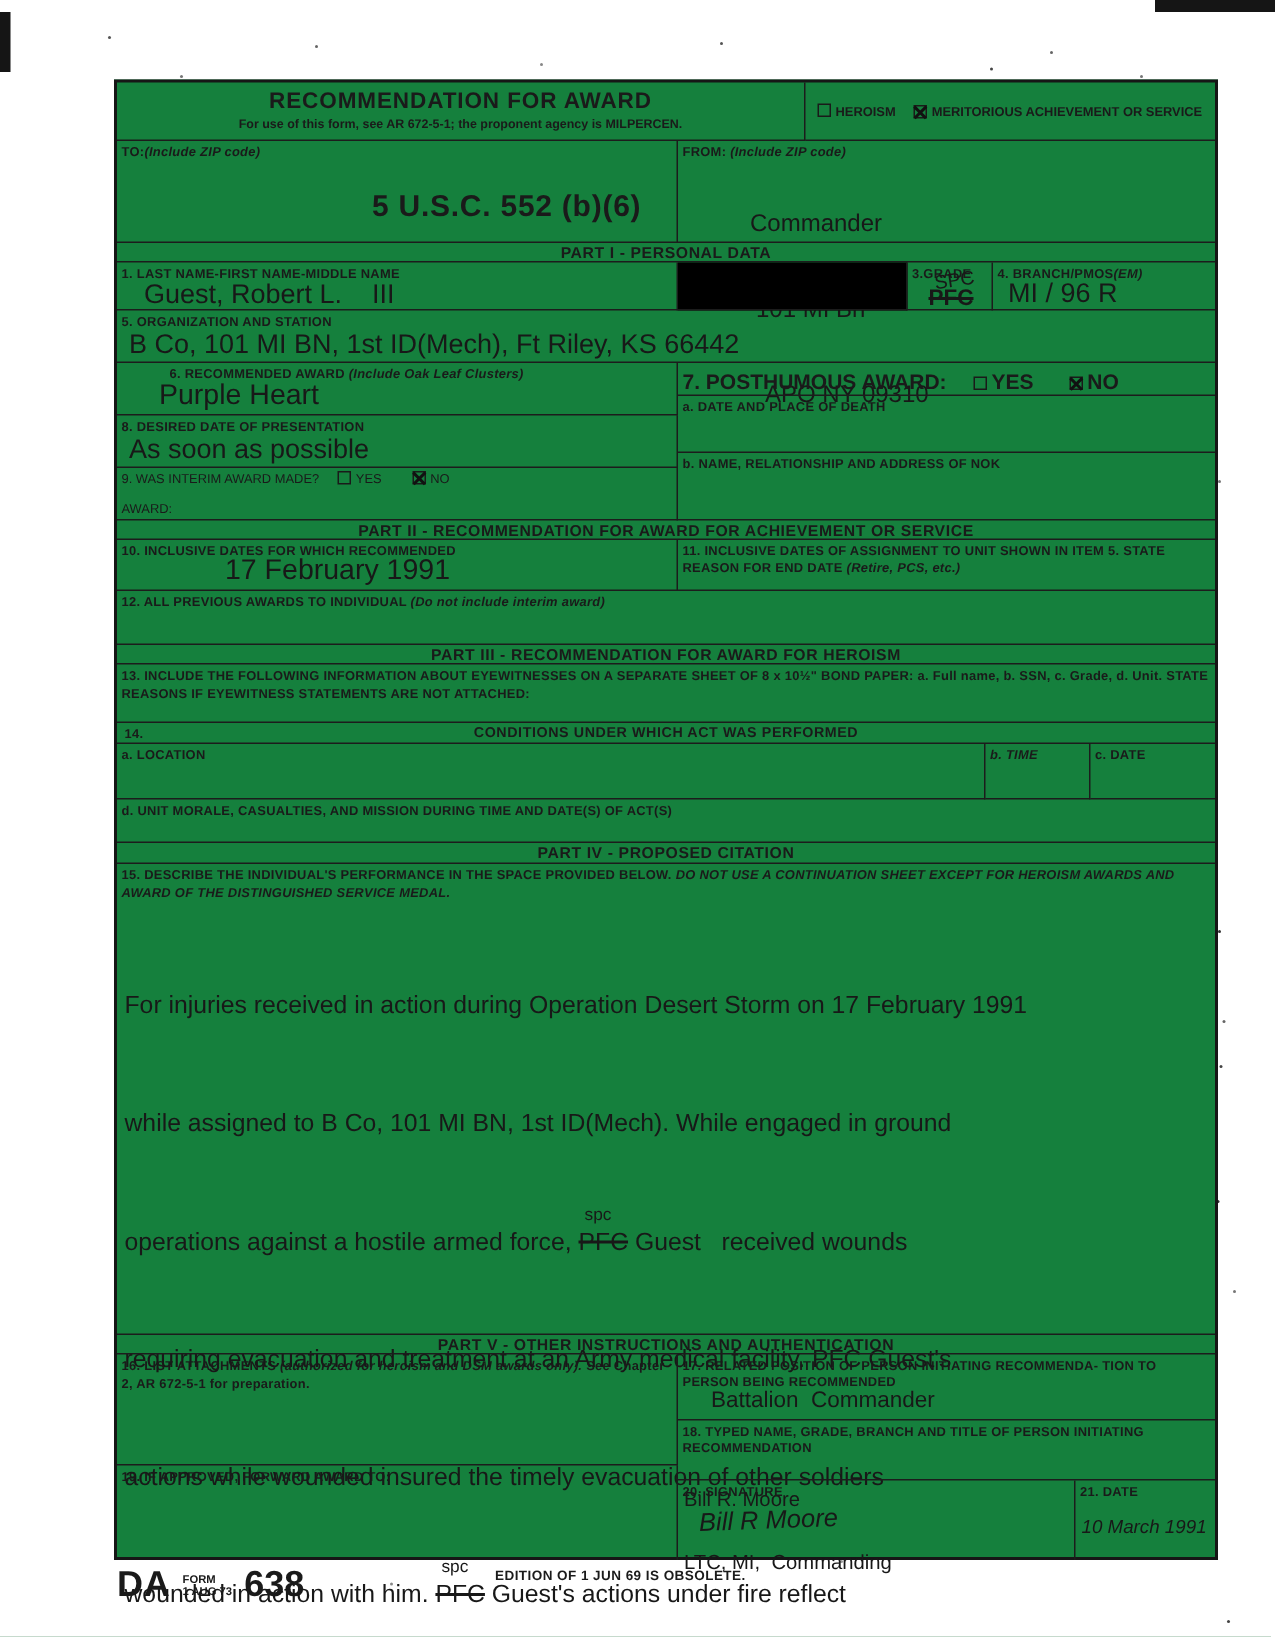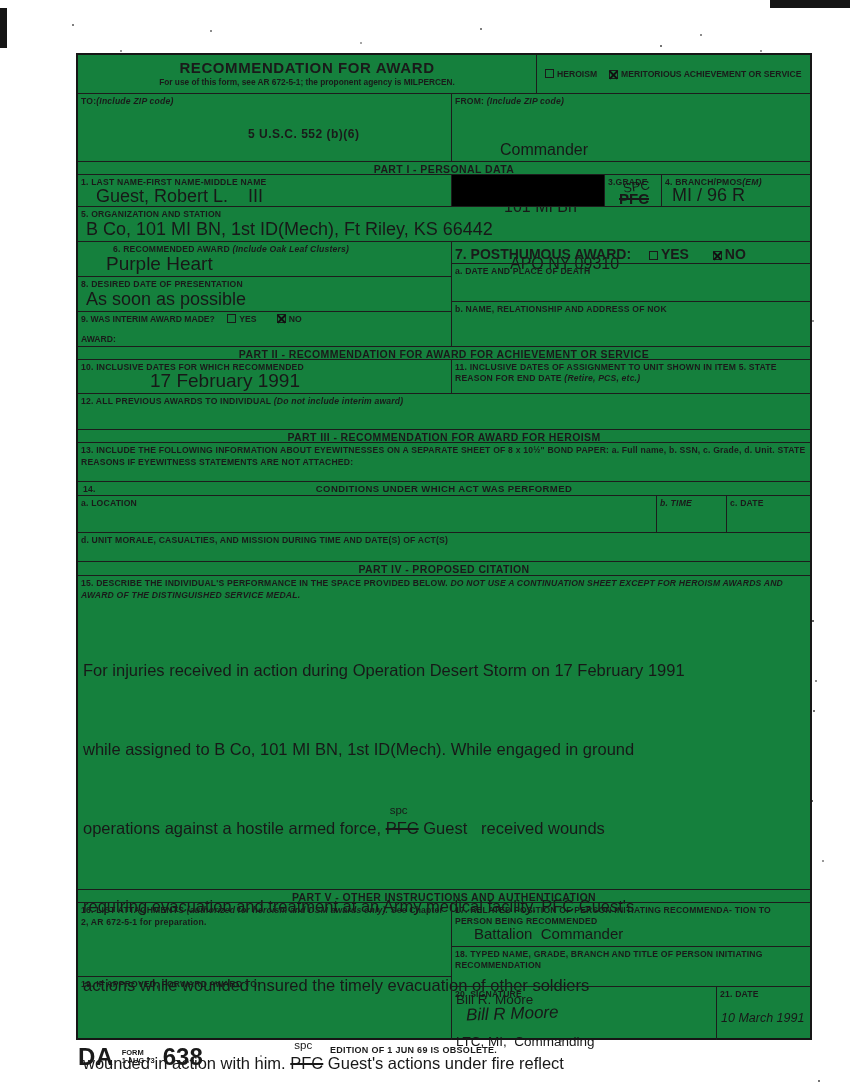--- a/index.html
+++ b/index.html
@@ -33,21 +33,21 @@
   .cb { display:inline-block; width:9px; height:9px; border:1.6px solid #1a1a1a; position:relative; vertical-align:-1px; margin:0 3px 0 8px; }
   .cb.checked::before, .cb.checked::after { content:""; position:absolute; left:-2px; top:3px; width:11px; height:1.7px; background:#111; }
   .cb.checked::before { transform:rotate(45deg); }
   .cb.checked::after { transform:rotate(-45deg); }
   .struckwrap { position:relative; display:inline-block; }
   .struck { text-decoration:line-through; text-decoration-thickness:2px; }
   .supfix { position:absolute; top:-11px; left:4px; font-size:11.5px; }
   .redact { background:#000; }
   .title-main { font-size:15px; font-weight:700; letter-spacing:.6px; text-align:center; padding-top:4px; }
   .title-sub { font-size:8.3px; font-weight:700; text-align:center; padding-top:1px; }
-  .stamp { font-size:12px; font-weight:700; letter-spacing:.5px; }
+  .stamp { font-size:20px; font-weight:700; letter-spacing:.5px; }
   .footer-da { font-size:24px; font-weight:900; letter-spacing:.5px; }
   .footer-form { font-size:7.5px; font-weight:700; line-height:8px; }
   .footer-num { font-size:24px; font-weight:900; }
   .footer-ed { font-size:9px; font-weight:700; letter-spacing:.3px; }
 </style>
 </head>
 <body>
 
 <div class="page">
 
@@ -123,21 +123,21 @@
     <div class="cell bb" style="left:374px; top:247px; width:358px; height:45px; border-bottom-width:1.8px;">
       <div class="lbl">b. NAME, RELATIONSHIP AND ADDRESS OF NOK</div>
     </div>
     <div class="cell bb" style="left:374px; top:209px; width:358px; height:38px;">
       <div class="lbl">a. DATE AND PLACE OF DEATH</div>
     </div>
     <div class="cell br bb" style="left:0; top:222px; width:374px; height:35px;">
       <div class="lbl">8. DESIRED DATE OF PRESENTATION</div>
       <div class="hw" style="position:absolute; left:8px; top:13px; font-size:18px;">As soon as possible</div>
     </div>
-    <div class="cell br bb" style="left:0; top:257px; width:374px; height:35px; font-size:8.6px; font-weight:700;">
+    <div class="cell br bb" style="left:0; top:257px; width:374px; height:35px; font-size:8.6px; font-weight:400;">
       <div style="padding:2px 3px;">
         <span>9. WAS INTERIM AWARD MADE?</span>
         <span class="cb" style="margin-left:10px;"></span><span>YES</span>
         <span class="cb checked" style="margin-left:18px;"></span><span>NO</span>
       </div>
       <div style="padding:8px 3px 0;">AWARD:</div>
     </div>
 
     <div class="cell bb partbar" style="left:0; top:292px; width:732px; height:13px;">PART II - RECOMMENDATION FOR AWARD FOR ACHIEVEMENT OR SERVICE</div>
     <div class="cell br bb" style="left:0; top:305px; width:374px; height:34px;">

